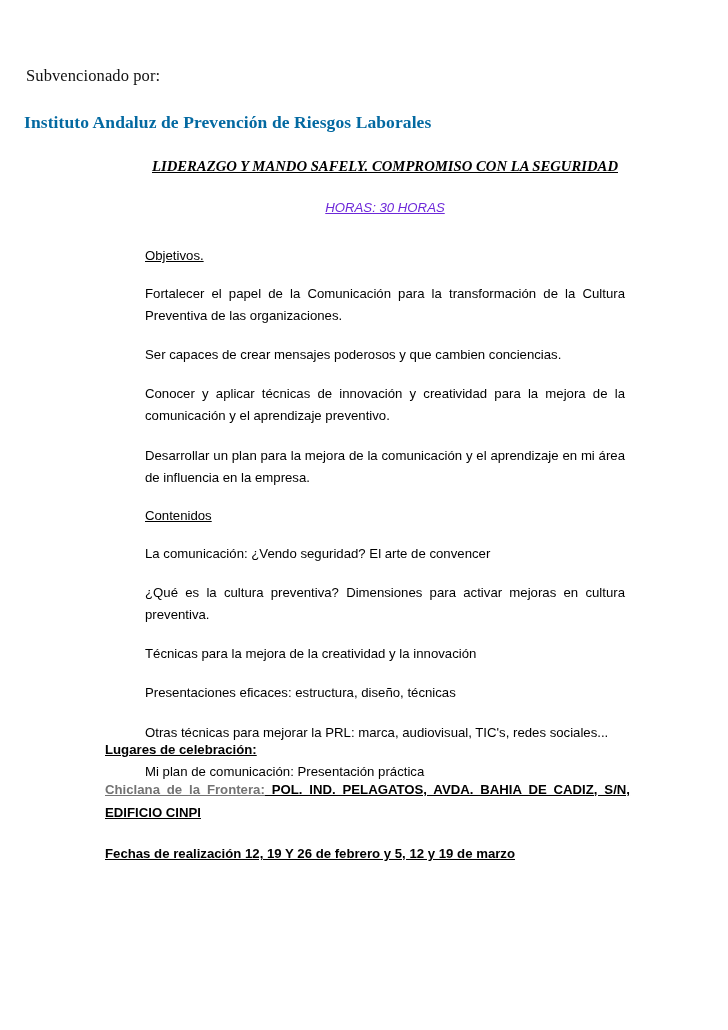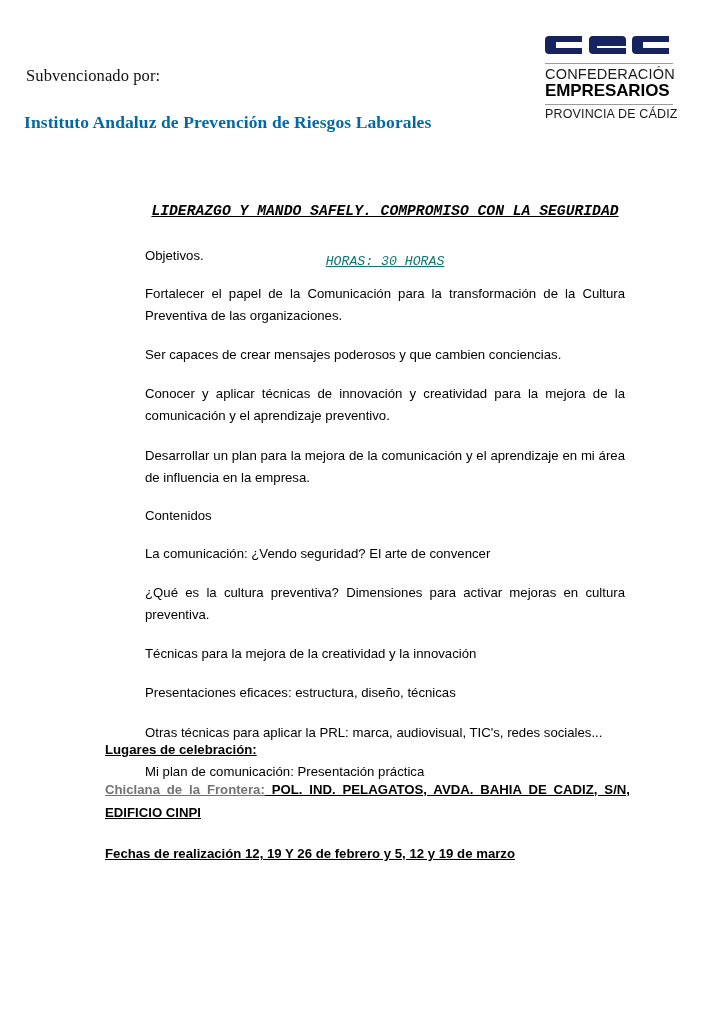--- a/index.html
+++ b/index.html
@@ -109,49 +109,49 @@
 
   
   .title-block {
     position: absolute;
     left: 145px;
     top: 155px;
     width: 480px;
     text-align: center;
   }
   .course-title {
-    font-family: Liberation Mono, monospace;
+    font-family: Liberation Serif, serif;
     font-size: 14.7px;
     font-weight: 700;
     font-style: italic;
     text-decoration: underline;
     line-height: 1.62;
     color: #000;
-    margin-top: 45px;
   }
   .course-hours {
-    margin-top: 30px;
-    font-family: Liberation Mono, monospace;
+    margin-top: 21px;
+    font-family: Liberation Sans, sans-serif;
     font-size: 13.2px;
     font-weight: 400;
     font-style: italic;
     text-decoration: underline;
-    color: #0f766e;
+    color: #6d28d9;
   }
 
   
   .body-block {
     position: absolute;
     left: 145px;
     top: 246px;
     width: 480px;
   }
   .sec-heading {
     font-size: 13.2px;
     font-weight: 400;
+    text-decoration: underline;
     color: #000;
     margin: 0 0 17px 0;
     line-height: 1.5;
   }
   .para {
     font-size: 13.2px;
     font-weight: 400;
     color: #000;
     margin: 0 0 17px 0;
     line-height: 1.68;
@@ -205,37 +205,20 @@
 <body>
 
 <div class="page">
 
   <div class="header">
 
     <div class="subv-line">Subvencionado por:</div>
 
     <div class="institute-line">Instituto Andaluz de Prevención de Riesgos Laborales</div>
 
-    <div class="logo">
-      <svg class="logo-mark" viewBox="0 0 256 60" aria-hidden="true">
-        <g fill="#16235E">
-
-          <path d="M8 12 h66 v12 h-52 v12 h52 v12 h-66 a8 8 0 0 1 -8 -8 v-20 a8 8 0 0 1 8 -8 z"></path>
-
-          <path d="M96 12 h58 a8 8 0 0 1 8 8 v12 h-58 v4 h58 v12 h-66 a8 8 0 0 1 -8 -8 v-20 a8 8 0 0 1 8 -8 z M104 22 h46 v4 h-46 z"></path>
-
-          <path d="M182 12 h66 v12 h-52 v12 h52 v12 h-66 a8 8 0 0 1 -8 -8 v-20 a8 8 0 0 1 8 -8 z"></path>
-        </g>
-      </svg>
-      <div class="logo-rule"></div>
-      <div class="logo-conf">CONFEDERACIÓN</div>
-      <div class="logo-emp">EMPRESARIOS</div>
-      <div class="logo-rule"></div>
-      <div class="logo-prov">PROVINCIA DE CÁDIZ</div>
-    </div>
   </div>
 
   <div class="title-block">
     <div class="course-title">LIDERAZGO Y MANDO SAFELY. COMPROMISO CON LA SEGURIDAD</div>
     <div class="course-hours">HORAS: 30 HORAS</div>
   </div>
 
   <div class="body-block">
 
     <div class="sec-heading">Objetivos.</div>
@@ -244,21 +227,21 @@
     <p class="para">Ser capaces de crear mensajes poderosos y que cambien conciencias.</p>
     <p class="para">Conocer y aplicar técnicas de innovación y creatividad para la mejora de la comunicación y el aprendizaje preventivo.</p>
     <p class="para">Desarrollar un plan para la mejora de la comunicación y el aprendizaje en mi área de influencia en la empresa.</p>
 
     <div class="sec-heading">Contenidos</div>
 
     <p class="para">La comunicación: ¿Vendo seguridad? El arte de convencer</p>
     <p class="para">¿Qué es la cultura preventiva? Dimensiones para activar mejoras en cultura preventiva.</p>
     <p class="para">Técnicas para la mejora de la creatividad y la innovación</p>
     <p class="para">Presentaciones eficaces: estructura, diseño, técnicas</p>
-    <p class="para">Otras técnicas para aplicar la PRL: marca, audiovisual, TIC's, redes sociales...</p>
+    <p class="para">Otras técnicas para mejorar la PRL: marca, audiovisual, TIC's, redes sociales...</p>
     <p class="para last">Mi plan de comunicación: Presentación práctica</p>
   </div>
 
   <div class="venue-block">
 
     <div class="venue-heading">Lugares de celebración:</div>
 
     <div class="venue-line"><span class="venue-city">Chiclana de la Frontera:</span><span class="venue-addr"> POL. IND. PELAGATOS, AVDA. BAHIA DE CADIZ, S/N, EDIFICIO CINPI</span></div>
 
     <div class="dates-line">Fechas de realización 12, 19 Y 26 de febrero y 5, 12 y 19 de marzo</div>

